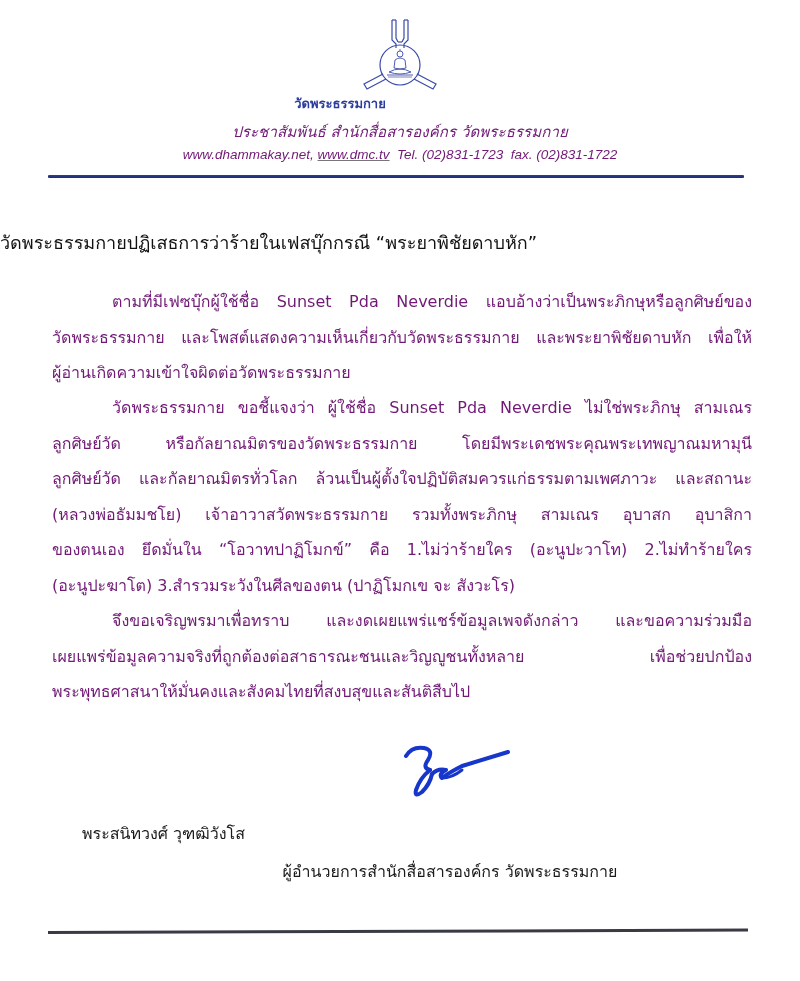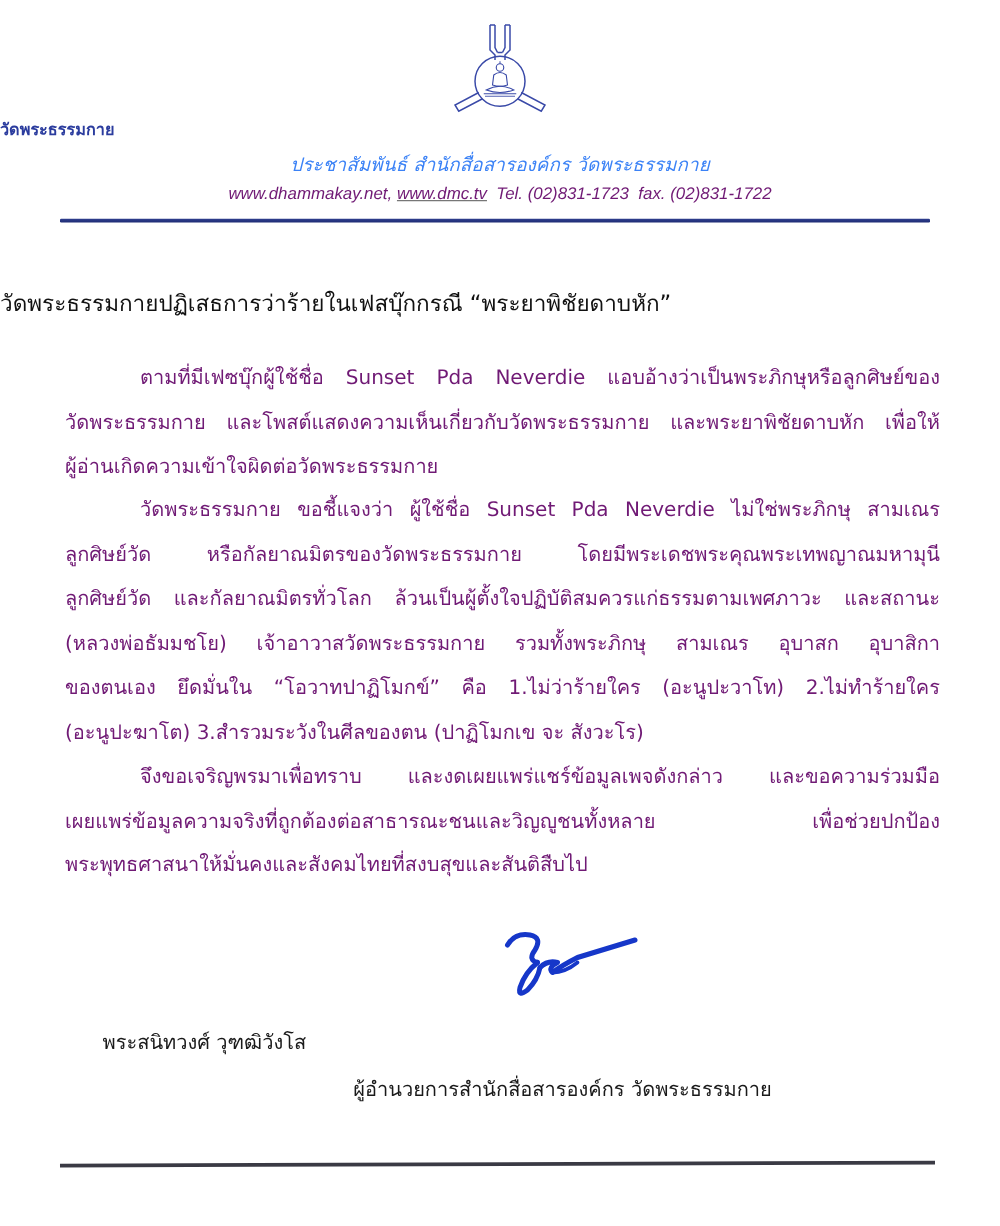--- a/index.html
+++ b/index.html
@@ -28,34 +28,34 @@
       top: 18px;
       width: 84px;
       height: 72px;
     }
     .logo svg { width: 84px; height: 72px; display: block; }
     .logo-caption {
       position: absolute;
       left: 0;
       width: 680px;
       top: 93px;
-      text-align: left;
+      text-align: center;
       font-size: 13px;
       font-weight: bold;
       color: #2b3c9e;
     }
     .org-line {
       position: absolute;
       left: 0;
       width: 800px;
       top: 120px;
       text-align: center;
       font-size: 15px;
       font-style: italic;
-      color: #3b82f6;
+      color: #701a75;
       letter-spacing: 0.1px;
     }
     .contact-line {
       position: absolute;
       left: 0;
       width: 800px;
       top: 147px;
       text-align: center;
       font-family: "Liberation Sans", sans-serif;
       font-size: 13.5px;

